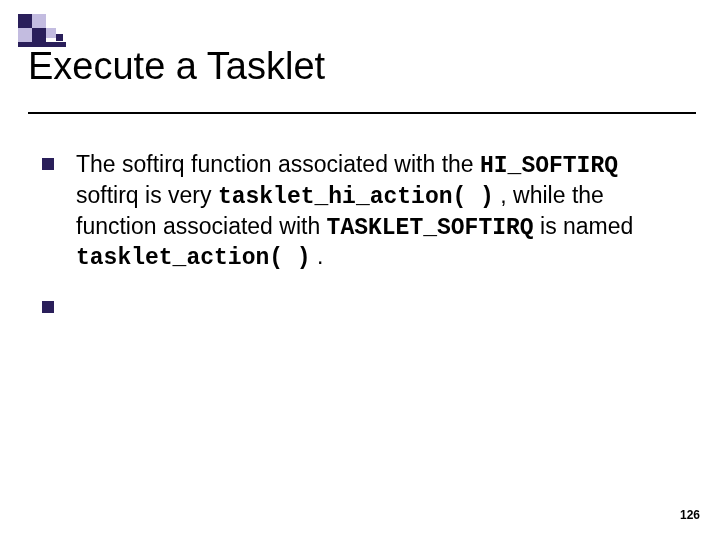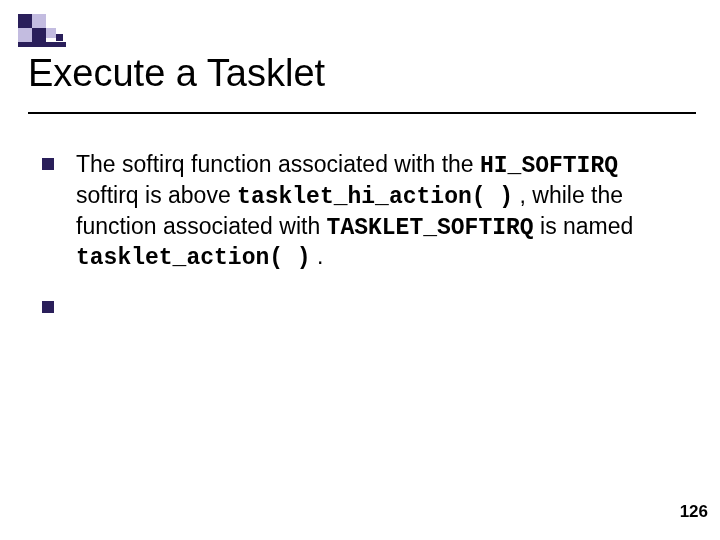--- a/index.html
+++ b/index.html
@@ -35,21 +35,21 @@
     position: absolute;
     left: 18px;
     top: 42px;
     width: 48px;
     height: 5px;
     background: #2a1f5a;
   }
   .title {
     position: absolute;
     left: 28px;
-    top: 52px;
+    top: 45px;
     font-size: 38px;
     font-weight: 400;
     letter-spacing: 0px;
   }
   .title-rule {
     position: absolute;
     left: 28px;
     right: 24px;
     top: 112px;
     height: 0;
@@ -75,23 +75,23 @@
     width: 12px;
     height: 12px;
     background: #2a1f5a;
   }
   .code {
     font-family: "Courier New", Courier, monospace;
     font-weight: bold;
   }
   .pagenum {
     position: absolute;
-    right: 12px;
+    right: 20px;
     bottom: 18px;
-    font-size: 17px;
+    font-size: 12px;
     font-weight: bold;
   }
 </style>
 </head>
 <body>
 
 <div class="deco">
   <div class="sq dark  a"></div>
   <div class="sq light b"></div>
   <div class="sq light c"></div>
@@ -102,21 +102,21 @@
 <div class="deco-line"></div>
 
 <div class="title">Execute a Tasklet</div>
 <div class="title-rule"></div>
 
 <div class="body">
 
 
   <div class="item">
     <div class="bullet"></div>
-    <span>The softirq function associated with the </span><span class="code">HI_SOFTIRQ</span><span> softirq is above </span><span class="code">tasklet_hi_action( )</span><span> , while the function associated with </span><span class="code">TASKLET_SOFTIRQ</span><span> is named </span><span class="code">tasklet_action( )</span><span> .</span>
+    <span>The softirq function associated with the </span><span class="code">HI_SOFTIRQ</span><span> softirq is very </span><span class="code">tasklet_hi_action( )</span><span> , while the function associated with </span><span class="code">TASKLET_SOFTIRQ</span><span> is named </span><span class="code">tasklet_action( )</span><span> .</span>
   </div>
 
   <div class="item">
     <div class="bullet"></div>
   </div>
 
 </div>
 
 <div class="pagenum">126</div>
 

